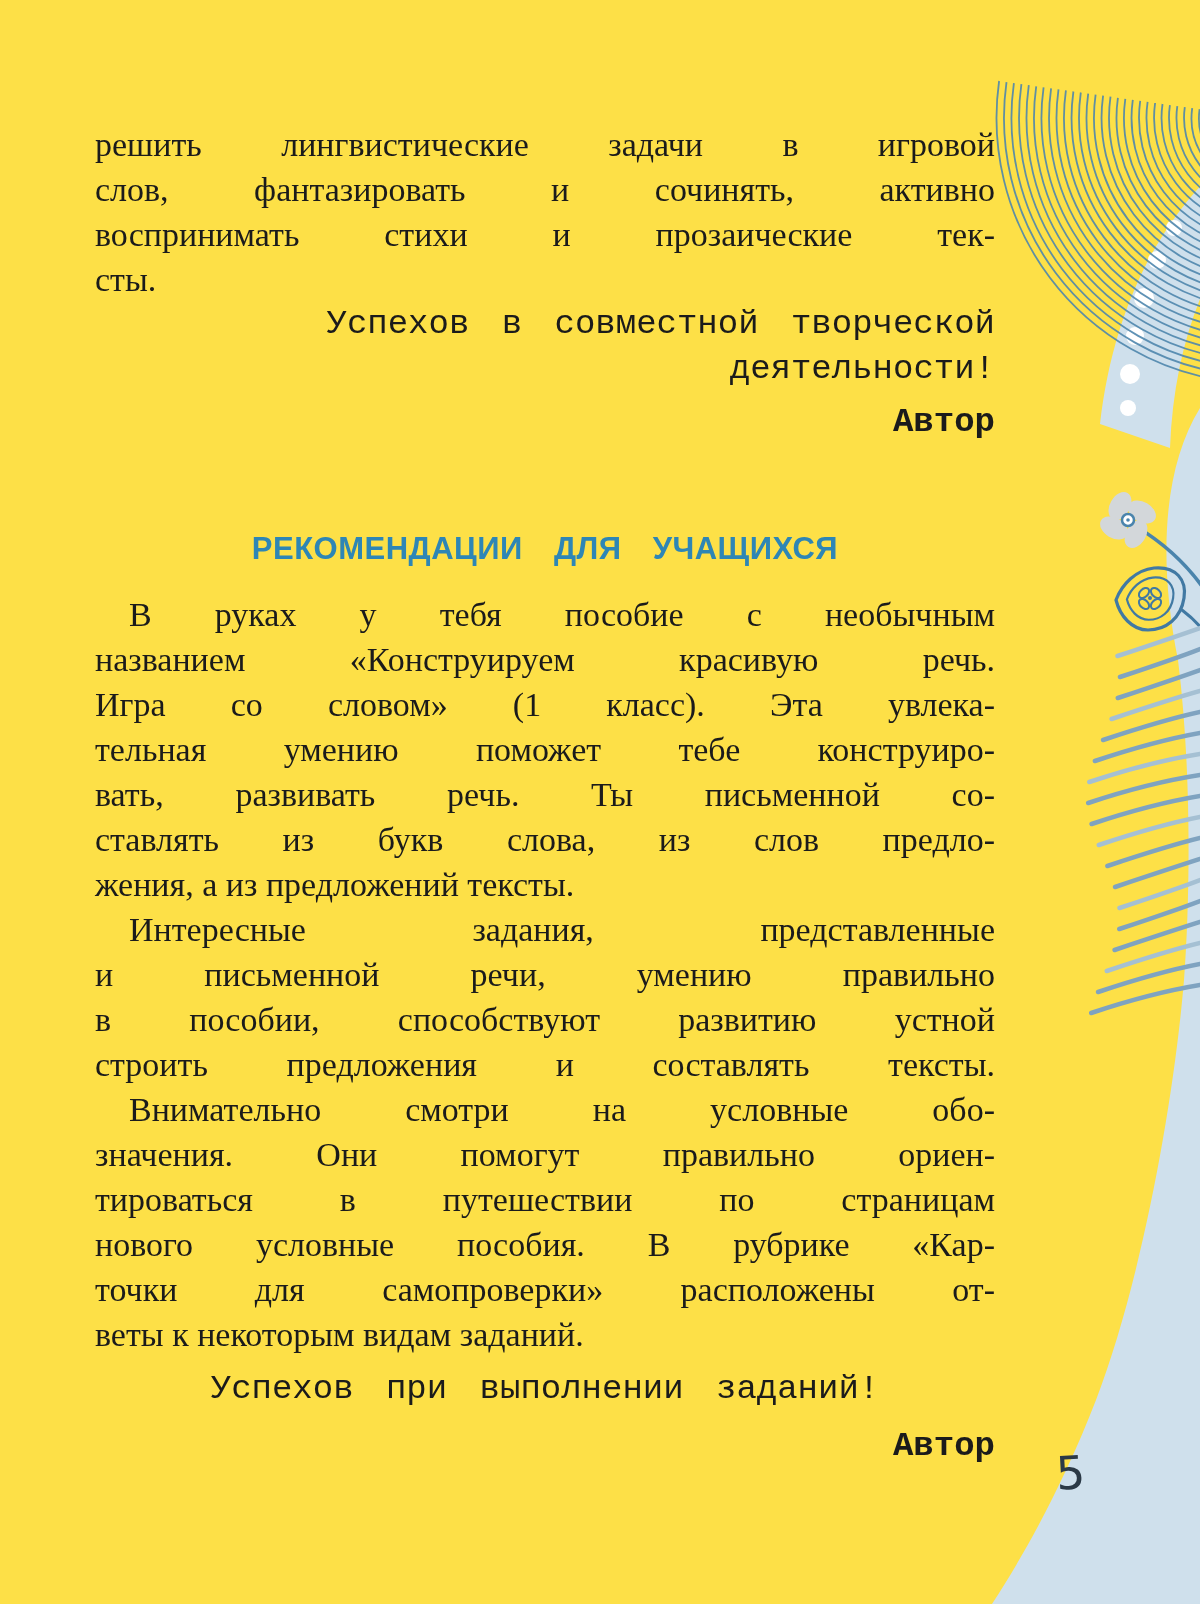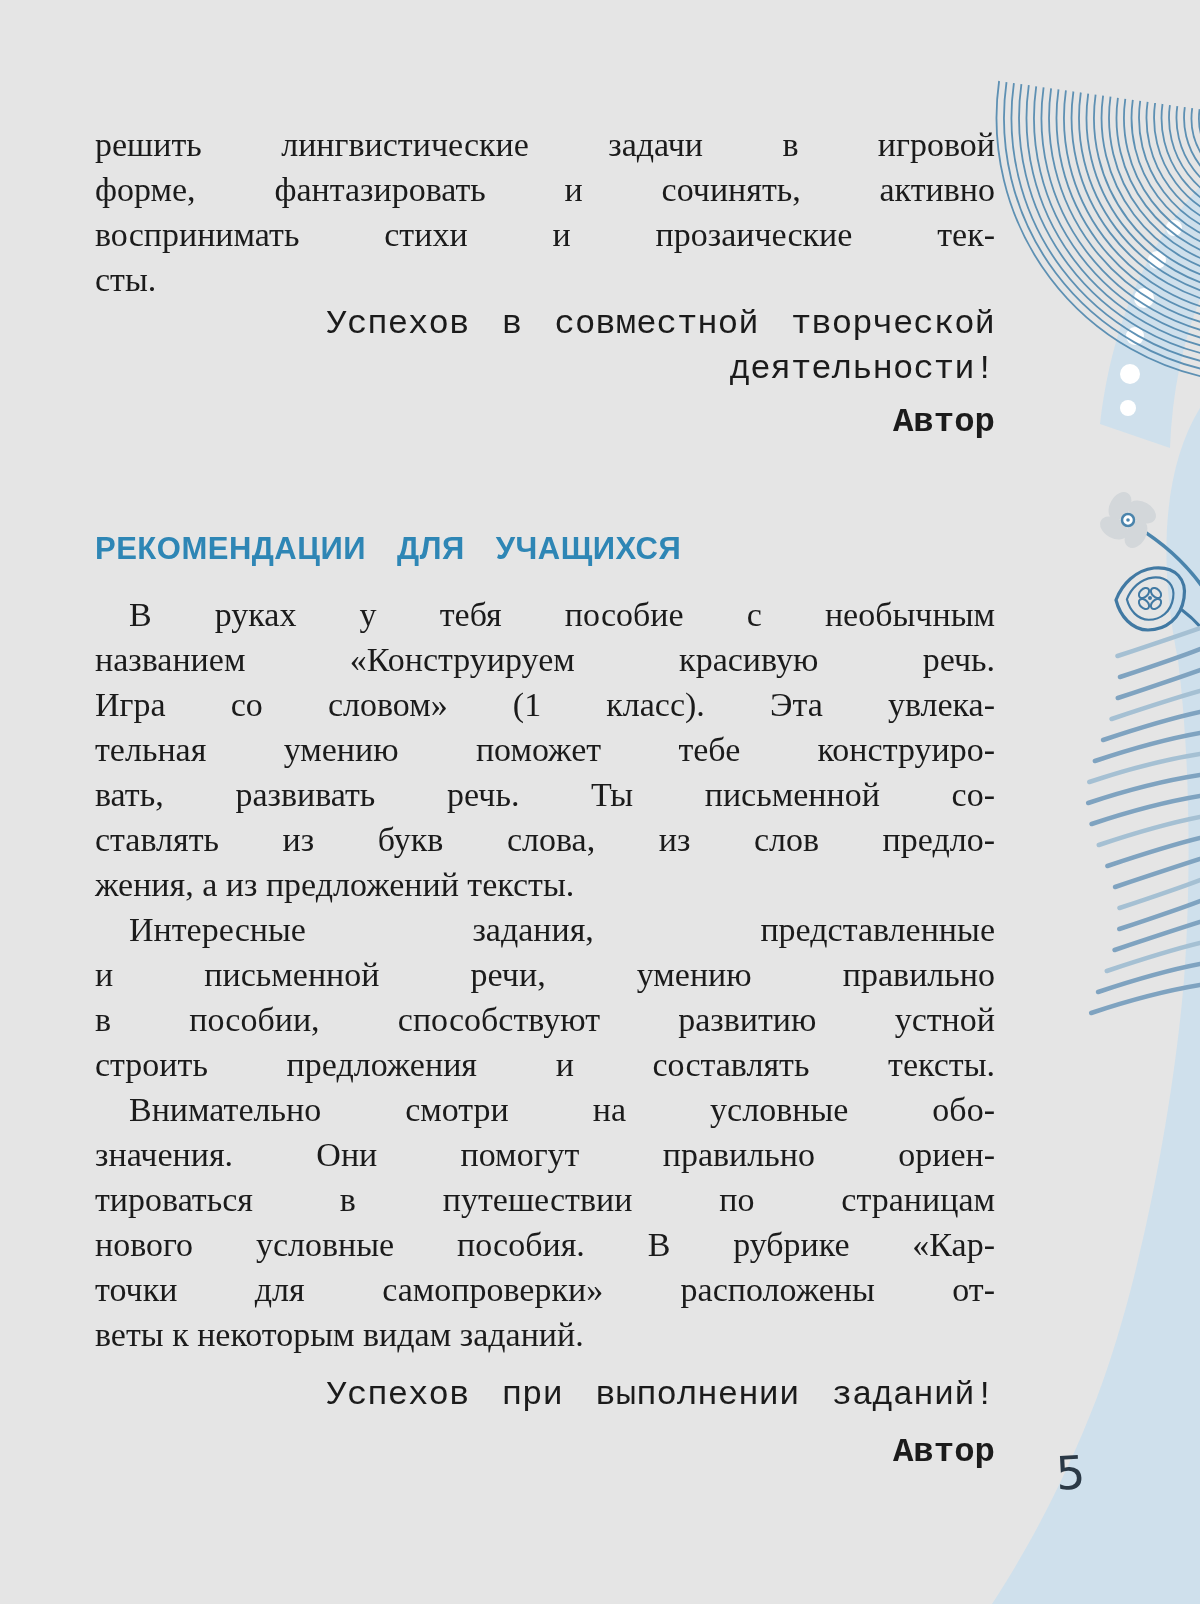--- a/index.html
+++ b/index.html
@@ -1,37 +1,37 @@
 <!DOCTYPE html>
 <html><head>
 <meta charset="utf-8">
 <style>
   html,body{margin:0;padding:0;}
   body{
     width:1200px;height:1604px;background:#ffffff;position:relative;overflow:hidden;
     font-family:"Liberation Serif",serif;
   }
-  .page{position:absolute;inset:0;background:#e5e5e5;}
+  .page{position:absolute;inset:0;background:#fde047;}
   
   .decor{position:absolute;top:0;right:0;width:220px;height:1604px;pointer-events:none;}
   
   .text-col{position:relative;margin:122px 205px 0 95px;color:#1b1b1b;}
   .ln{font-size:34px;line-height:45px;white-space:normal;}
   .just{text-align:justify;text-align-last:justify;}
   .ind{text-indent:34px;}
   .right{text-align:right;word-spacing:12px;font-family:Liberation Mono, monospace;}
   .bold{font-weight:bold;word-spacing:2px;}
   .author1{margin-top:8px;}
-  .closing-final{margin-top:16px;}
+  .closing-final{margin-top:10px;text-align:center;}
   .author2{margin-top:12px;}
   h2.heading{
     margin:84px 0 23px 0;
     font-family:"Liberation Sans",sans-serif;
     font-weight:700;font-size:31px;line-height:40px;
-    color:#2e86b5;letter-spacing:.5px;word-spacing:22px;
+    color:#2e86b5;letter-spacing:.5px;word-spacing:22px;text-align:center;
   }
   .pagenum{
     position:absolute;left:1056px;top:1446px;
     font-family:"DejaVu Sans",sans-serif;font-size:46px;font-weight:400;
     color:#2b3946;transform:rotate(-3deg);
   }
 </style>
 </head>
 <body>
 
@@ -131,21 +131,21 @@
         <path d="M 1106.8 971 Q 1166.8 951 1200 943" fill="none" stroke="#a5c0d3" stroke-width="4.5" stroke-linecap="round"></path>
         <path d="M 1098.1 992 Q 1158.1 972 1200 964" fill="none" stroke="#7fa3c0" stroke-width="4.5" stroke-linecap="round"></path>
         <path d="M 1091.2 1013 Q 1151.2 993 1200 985" fill="none" stroke="#7fa3c0" stroke-width="4.5" stroke-linecap="round"></path>
       </g>
   </svg>
 
   <main class="text-col">
 
     <section>
       <div class="ln just">решить лингвистические задачи в игровой</div>
-      <div class="ln just">форме, фантазировать и сочинять, активно</div>
+      <div class="ln just">слов, фантазировать и сочинять, активно</div>
       <div class="ln just">воспринимать стихи и прозаические тек-</div>
       <div class="ln">сты.</div>
     </section>
 
     <div class="ln right">Успехов в совместной творческой</div>
     <div class="ln right">деятельности!</div>
     <div class="ln right bold author1">Автор</div>
 
     <h2 class="heading">РЕКОМЕНДАЦИИ ДЛЯ УЧАЩИХСЯ</h2>
 

